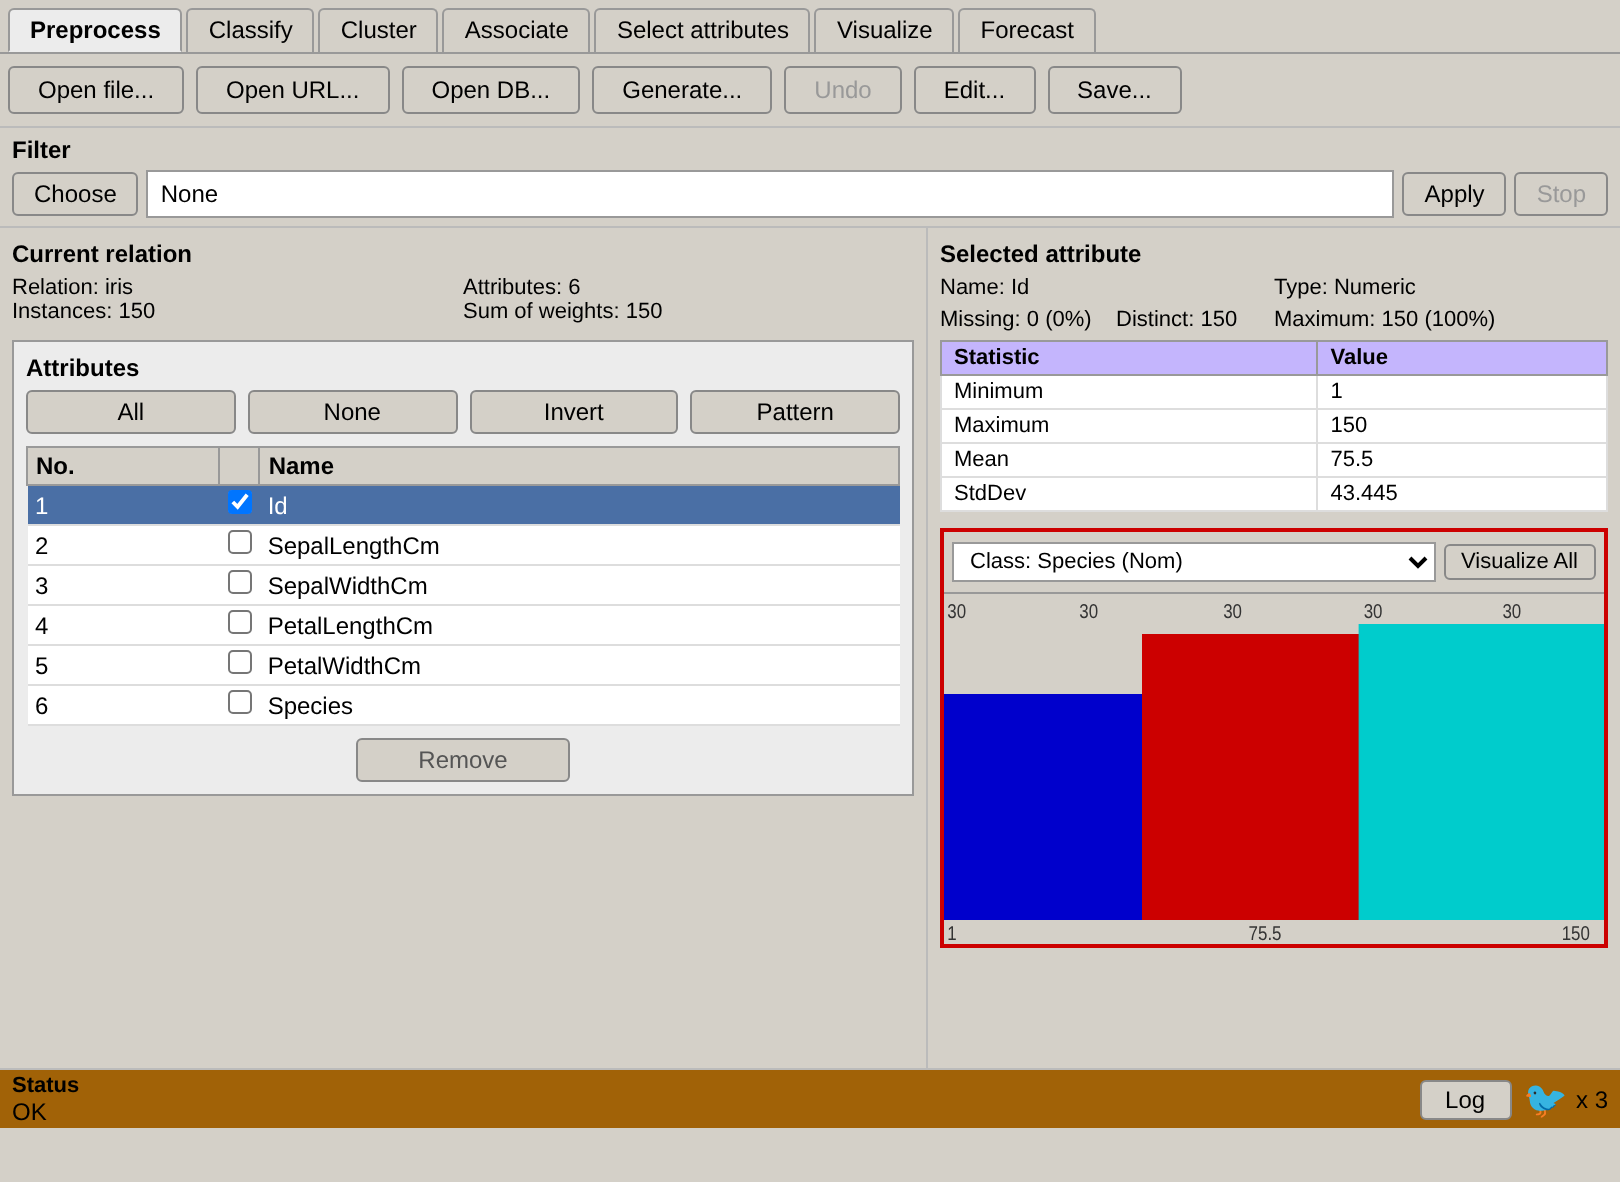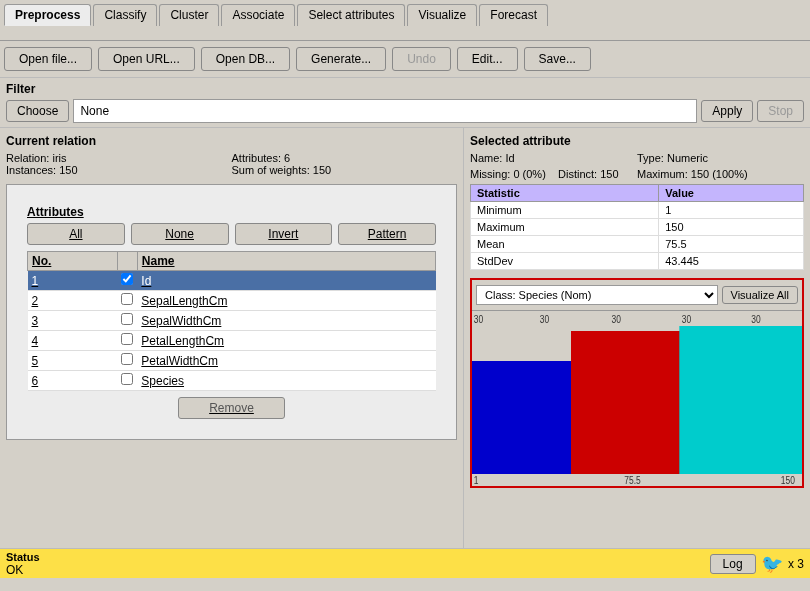--- a/index.html
+++ b/index.html
@@ -9,21 +9,21 @@
       background: #d4d0c8;
       width: 810px;
       height: 591px;
       overflow: hidden;
     }
 
     
     .tab-bar {
       display: flex;
       background: #d4d0c8;
-      padding: 4px 4px 14px 4px;
+      padding: 4px 4px 0 4px;
       border-bottom: 1px solid #999;
     }
     .tab {
       padding: 3px 10px;
       border: 1px solid #999;
       border-bottom: none;
       background: #d4d0c8;
       cursor: pointer;
       font-size: 12px;
       margin-right: 2px;
@@ -129,22 +129,21 @@
       font-size: 11px;
       margin-bottom: 8px;
     }
     .relation-col {
       flex: 1;
     }
 
     .attributes-section {
       border: 1px solid #999;
       background: #ececec;
-      padding: 20px;
-      text-decoration: underline;
+      padding: 6px;
     }
     .attr-buttons {
       display: flex;
       gap: 6px;
       margin-bottom: 6px;
     }
     .attr-btn {
       flex: 1;
       padding: 3px 0;
       font-size: 12px;
@@ -265,21 +264,21 @@
     .chart-svg {
       width: 100%;
       height: 100%;
     }
 
     
     .status-bar {
       display: flex;
       align-items: center;
       padding: 4px 6px;
-      background: #fde047;
+      background: #a16207;
       border-top: 1px solid #bbb;
       height: 30px;
     }
     .log-btn {
       padding: 2px 12px;
       font-size: 12px;
       background: #d4d0c8;
       border: 1px solid #888;
       border-radius: 3px;
       cursor: pointer;

